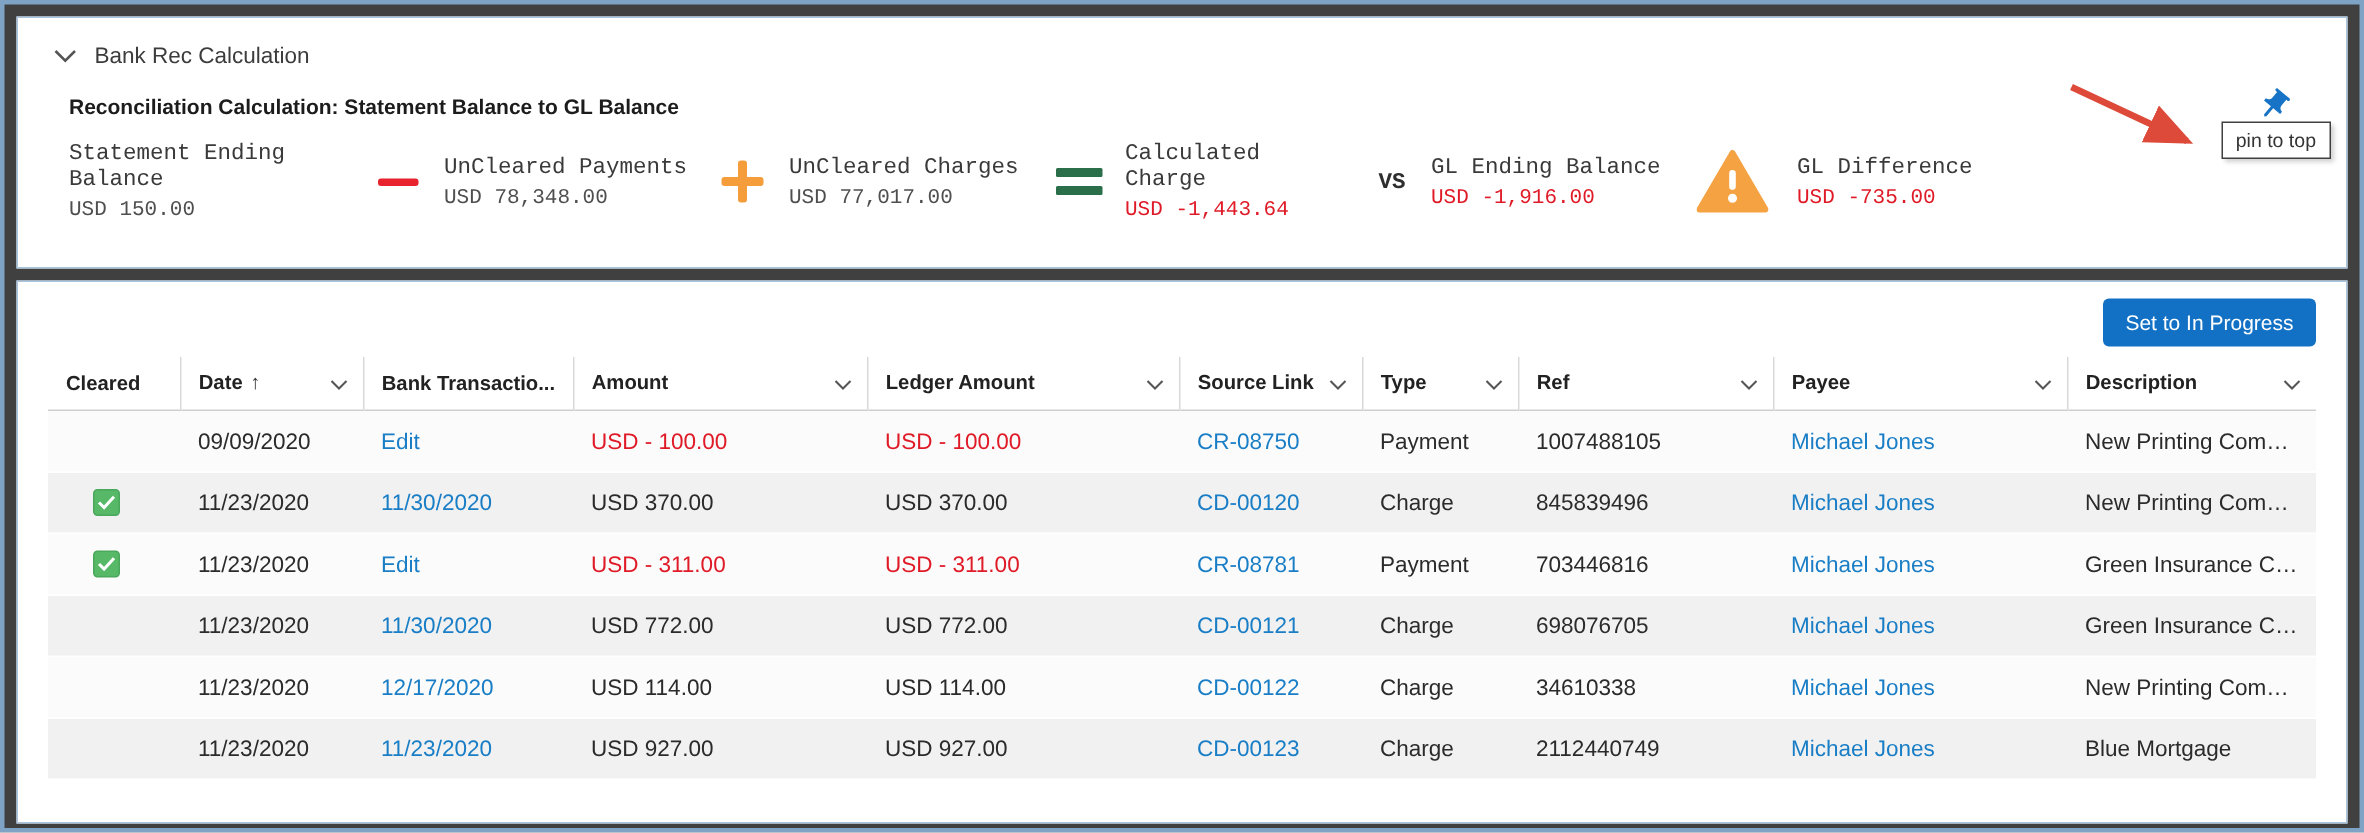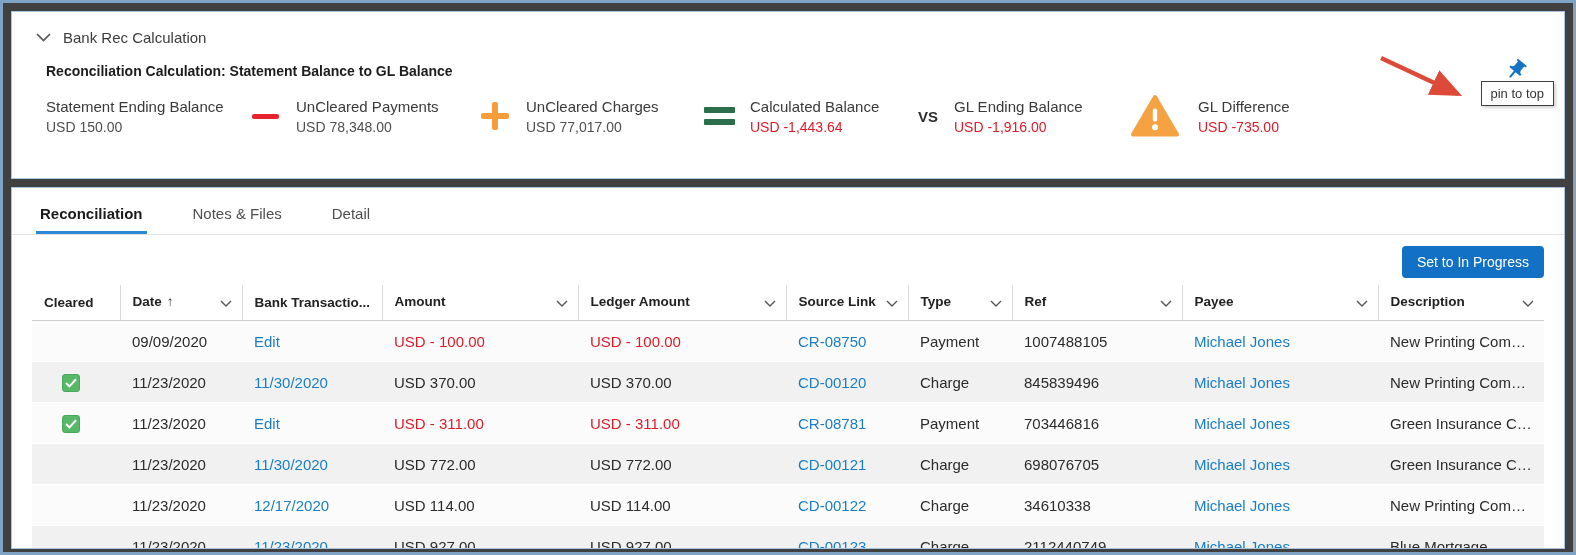--- a/index.html
+++ b/index.html
@@ -6,21 +6,21 @@
   html,body { width:1576px; height:555px; overflow:hidden; background:#fff;
     font-family:"Liberation Sans", sans-serif; }
   .frame { width:1576px; height:555px; border:3px solid #7fa3c4; background:#404040; position:relative; }
 
   
   .panel { border:1px solid #a9c6e0; background:#fff; margin:8px; position:relative; }
   .panel-top { height:168px; }
   .collapse-row { display:flex; align-items:center; gap:12px; padding:17px 0 0 24px;
     font-size:15px; color:#3c3c3c; }
   .calc-title { margin:17px 0 0 34px; font-size:14px; font-weight:700; color:#1c1c1c; }
-  .calc-row { display:flex; align-items:center; margin-top:15px; padding-left:34px; }
+  .calc-row { display:flex; align-items:center; margin-top:15px; padding-left:34px;font-family:Liberation Mono, monospace; }
   .calc-item .lbl { font-size:15px; color:#3a3a3a; }
   .calc-item .val { font-size:14px; color:#4f4f4f; margin-top:4px; }
   .calc-item .val.neg { color:#e01b28; }
   .ci-0{width:188px;} .ci-1{width:168px;} .ci-2{width:162px;} .ci-3{width:152px;} .ci-4{width:158px;}
   .op-wrap { width:62px; display:flex; justify-content:center; align-items:center; }
   .op-minus { width:27px; height:5px; background:#e8232e; border-radius:2px; }
   .op-plus { position:relative; width:28px; height:28px; }
   .op-plus::before { content:""; position:absolute; left:0; top:11px; width:28px; height:6px; background:#f59d3b; border-radius:2px; }
   .op-plus::after { content:""; position:absolute; left:11px; top:0; width:6px; height:28px; background:#f59d3b; border-radius:2px; }
   .op-eq { display:flex; flex-direction:column; gap:6px; }
@@ -99,21 +99,21 @@
         <div class="lbl">UnCleared Charges</div>
         <div class="val">USD 77,017.00</div>
       </div>
       <div class="op-wrap">
           <div class="op-eq">
             <div></div>
             <div></div>
           </div>
         </div>
       <div class="calc-item ci-3">
-        <div class="lbl">Calculated Balance</div>
+        <div class="lbl">Calculated Charge</div>
         <div class="val neg">USD -1,443.64</div>
       </div>
       <div class="vs-wrap">VS</div>
       <div class="calc-item ci-4">
         <div class="lbl">GL Ending Balance</div>
         <div class="val neg">USD -1,916.00</div>
       </div>
       <div class="warn-wrap">
         <svg width="48" height="44" viewBox="0 0 24 22">
           <path d="M12 1.5 L23 20.3 H1 Z" fill="#f5a243" stroke="#f5a243" stroke-width="2" stroke-linejoin="round"></path>
@@ -137,25 +137,20 @@
     </svg>
     <span class="pin-icon">
       <svg width="24" height="24" viewBox="0 0 24 24">
         <path d="M16 9V4h1c.55 0 1-.45 1-1s-.45-1-1-1H7c-.55 0-1 .45-1 1s.45 1 1 1h1v5c0 1.66-1.34 3-3 3v2h5.97v7l1 1 1-1v-7H19v-2c-1.66 0-3-1.34-3-3z" fill="#1673c5" transform="rotate(40 12 12)"></path>
       </svg>
     </span>
     <div class="pin-tooltip">pin to top</div>
   </section>
 
   <section class="panel panel-bottom">
-    <div class="tabs">
-      <div class="tab active">Reconciliation</div>
-      <div class="tab">Notes &amp; Files</div>
-      <div class="tab">Detail</div>
-    </div>
 
     <div class="action-row">
       <button class="btn-primary">Set to In Progress</button>
     </div>
 
     <table>
       <colgroup>
         <col class="c-cleared">
           <col class="c-date">
           <col class="c-bank">

